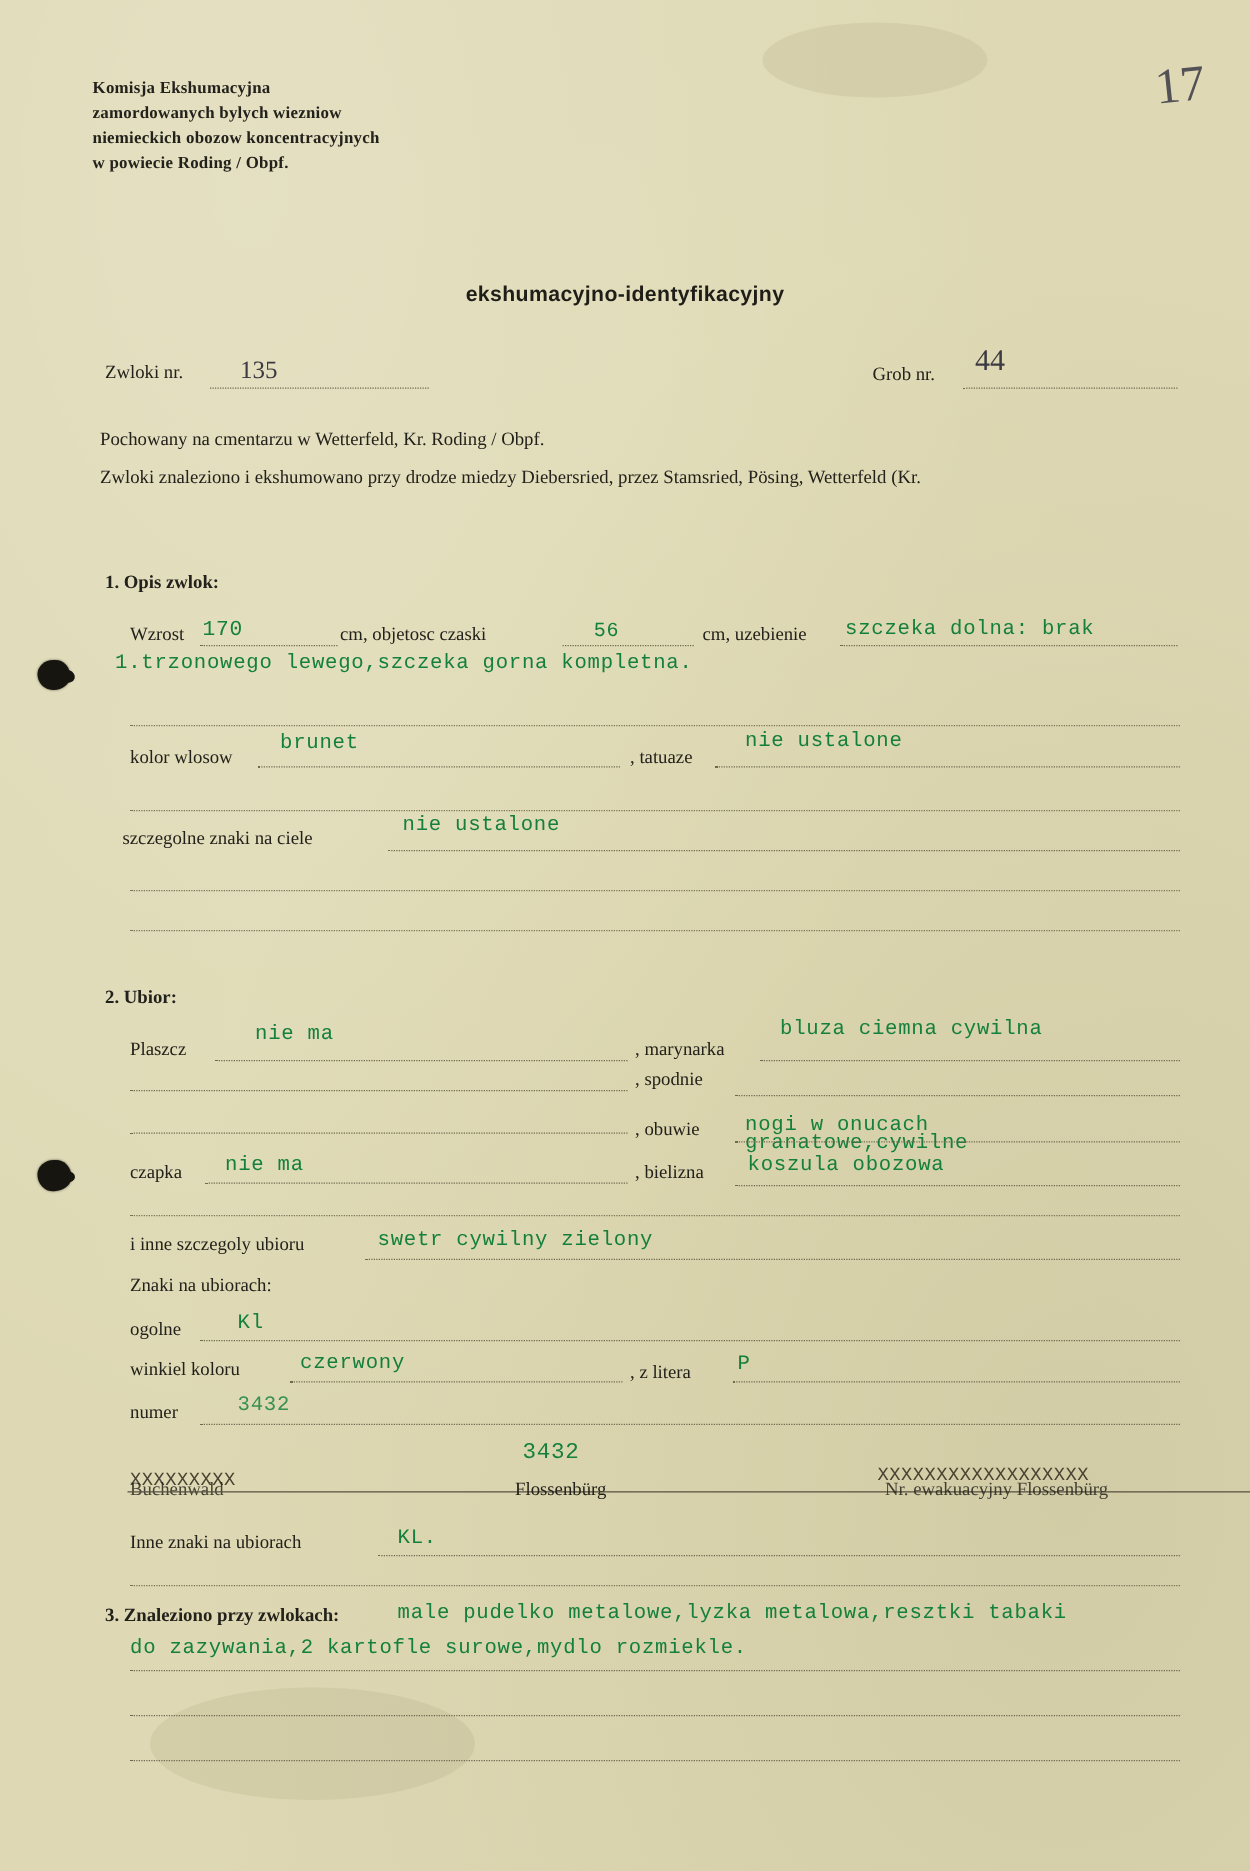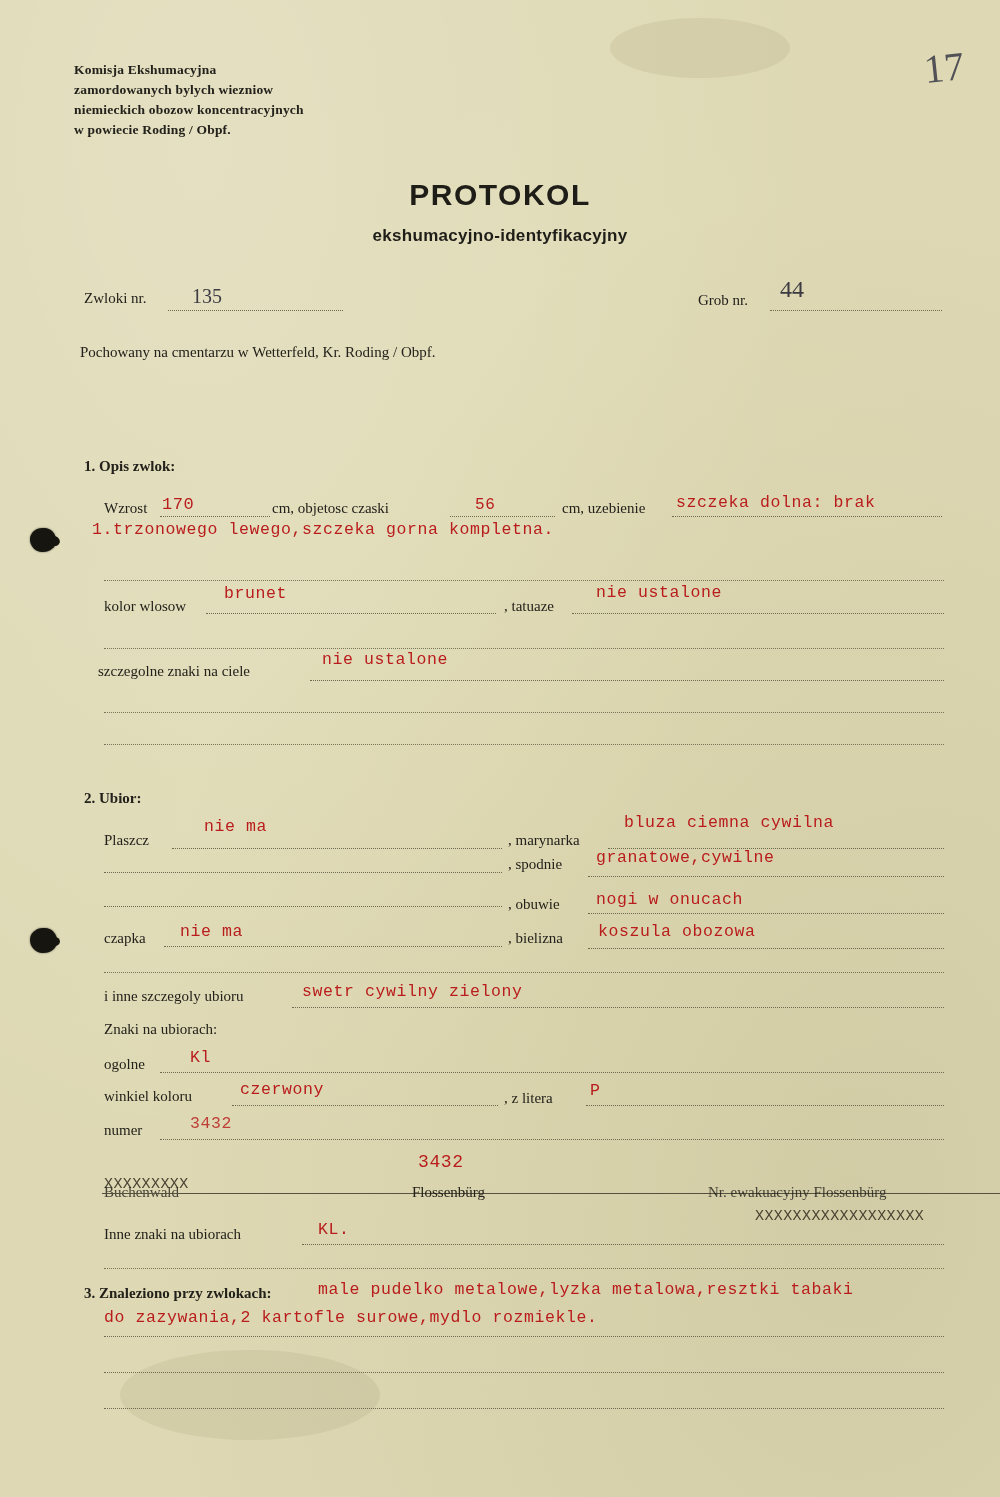--- a/index.html
+++ b/index.html
@@ -84,21 +84,21 @@
   
   .printed {
     font-family: "Liberation Serif", serif;
     font-size: 15px;
     color: #23211b;
   }
   .typed {
     font-family: "Liberation Mono", monospace;
     font-size: 16.5px;
     letter-spacing: 0.6px;
-    color: #b91c1c;
+    color: #15803d;
   }
   .hand {
     font-family: "Liberation Serif", serif;
     font-size: 19px;
     color: #3c3a42;
   }
 
   .dots {
     position: absolute;
     border-bottom: 1px dotted #6e6a50;
@@ -180,33 +180,33 @@
 
   <div class="page-number">17</div>
 
   <div class="org-block">
     <div>Komisja Ekshumacyjna</div>
     <div>zamordowanych bylych wiezniow</div>
     <div>niemieckich obozow koncentracyjnych</div>
     <div>w powiecie Roding / Obpf.</div>
   </div>
 
-  <div class="doc-title">PROTOKOL</div>
   <div class="doc-subtitle">ekshumacyjno-identyfikacyjny</div>
 
   <div class="abs printed" style="left:84px; top:290px;">Zwloki nr.</div>
   <div class="dots" style="left:168px; top:310px; width:175px;"></div>
   <div class="abs hand" style="left:192px; top:285px; font-size:20px;">135</div>
 
   <div class="abs printed" style="left:698px; top:292px;">Grob nr.</div>
   <div class="dots" style="left:770px; top:310px; width:172px;"></div>
   <div class="abs hand" style="left:780px; top:276px; font-size:24px;">44</div>
 
   <div class="abs printed" style="left:80px; top:337px; width:860px; line-height:30px;">
     <div>Pochowany na cmentarzu w Wetterfeld, Kr. Roding / Obpf.</div>
+    <div>Zwloki znaleziono i ekshumowano przy drodze miedzy Diebersried, przez Stamsried, Pösing, Wetterfeld  (Kr.</div>
   </div>
 
   <div class="blot b1"></div>
   <div class="blot b2"></div>
 
   <div class="abs section-title" style="left:84px; top:458px;">1. Opis zwlok:</div>
 
   <div class="abs printed" style="left:104px; top:500px;">Wzrost</div>
   <div class="abs typed" style="left:162px; top:495px; font-size:17px;">170</div>
   <div class="dots" style="left:160px; top:516px; width:110px;"></div>
@@ -240,21 +240,21 @@
 
   <div class="abs printed" style="left:104px; top:832px;">Plaszcz</div>
   <div class="abs typed" style="left:204px; top:817px;">nie ma</div>
   <div class="dots" style="left:172px; top:848px; width:330px;"></div>
   <div class="abs printed" style="left:508px; top:832px;">, marynarka</div>
   <div class="abs typed" style="left:624px; top:813px;">bluza ciemna cywilna</div>
   <div class="dots" style="left:608px; top:848px; width:336px;"></div>
 
   <div class="dots" style="left:104px; top:872px; width:398px;"></div>
   <div class="abs printed" style="left:508px; top:856px;">, spodnie</div>
-  <div class="abs typed" style="left:596px; top:848px;">granatowe,cywilne</div>
+  <div class="abs typed" style="left:596px; top:904px;">granatowe,cywilne</div>
   <div class="dots" style="left:588px; top:876px; width:356px;"></div>
 
   <div class="dots" style="left:104px; top:906px; width:398px;"></div>
   <div class="abs printed" style="left:508px; top:896px;">, obuwie</div>
   <div class="abs typed" style="left:596px; top:890px;">nogi w onucach</div>
   <div class="dots" style="left:588px; top:913px; width:356px;"></div>
 
   <div class="abs printed" style="left:104px; top:930px;">czapka</div>
   <div class="abs typed" style="left:180px; top:922px;">nie ma</div>
   <div class="dots" style="left:164px; top:946px; width:338px;"></div>
@@ -283,21 +283,21 @@
 
   <div class="abs printed" style="left:104px; top:1122px;">numer</div>
   <div class="abs typed faint" style="left:190px; top:1114px;">3432</div>
   <div class="dots" style="left:160px; top:1139px; width:784px;"></div>
 
   <div class="abs typed" style="left:418px; top:1152px; font-size:18px;">3432</div>
 
   <div class="abs xstrike" style="left:104px; top:1176px;">XXXXXXXXX</div>
   <div class="abs printed strike faint" style="left:104px; top:1184px;">Buchenwald</div>
   <div class="abs printed" style="left:412px; top:1184px;">Flossenbürg</div>
-  <div class="abs xstrike" style="left:755px; top:1172px;margin-top:36px;">XXXXXXXXXXXXXXXXXX</div>
+  <div class="abs xstrike" style="left:702px; top:1172px;">XXXXXXXXXXXXXXXXXX</div>
   <div class="abs printed faint" style="left:708px; top:1184px;">Nr. ewakuacyjny Flossenbürg</div>
 
   <div class="abs printed" style="left:104px; top:1226px;">Inne znaki na ubiorach</div>
   <div class="abs typed" style="left:318px; top:1220px;">KL.</div>
   <div class="dots" style="left:302px; top:1244px; width:642px;"></div>
 
   <div class="rule" style="left:104px; top:1268px; width:840px;"></div>
 
   <div class="abs section-title" style="left:84px; top:1285px;">3. Znaleziono przy zwlokach:</div>
   <div class="abs typed" style="left:318px; top:1280px;">male pudelko metalowe,lyzka metalowa,resztki tabaki</div>

